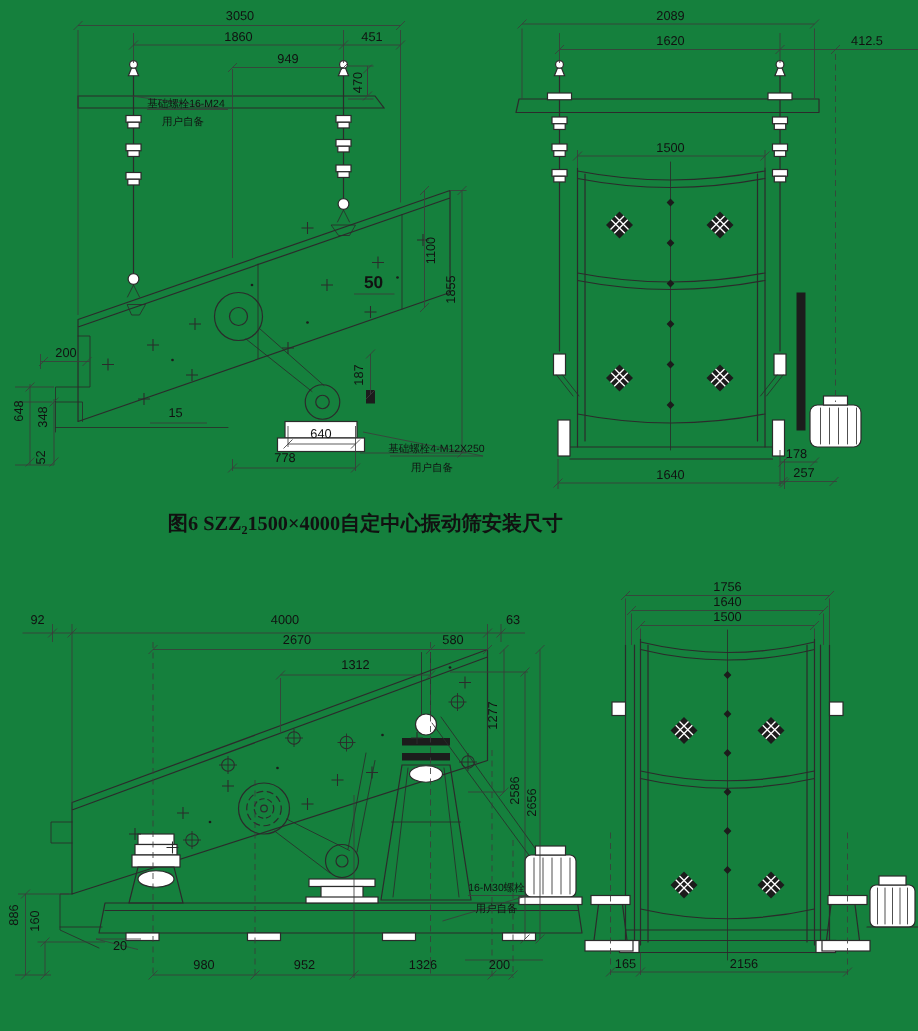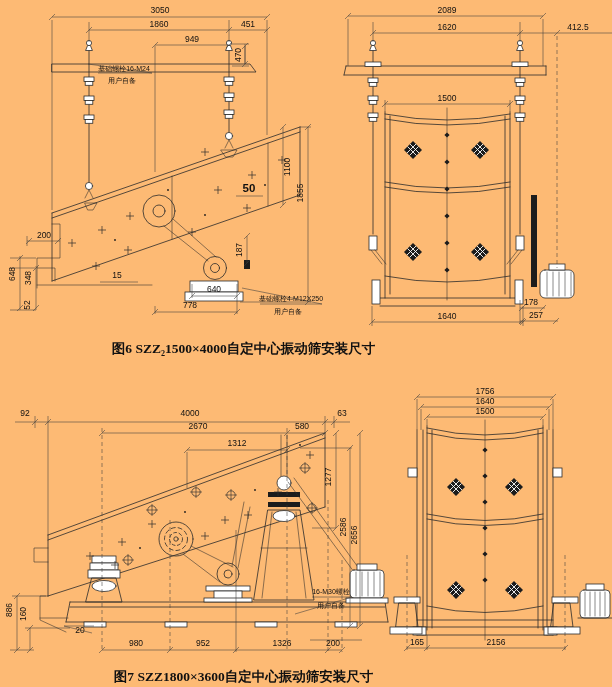--- a/index.html
+++ b/index.html
@@ -1,16 +1,16 @@
 <!DOCTYPE html>
 <html><head>
 <meta charset="utf-8">
 <style>
   html,body{margin:0;padding:0;background:#fff;}
-  #page{position:relative;width:612px;height:687px;background:#fdba74;overflow:hidden;
+  #page{position:relative;width:612px;height:687px;background:#15803d;overflow:hidden;
         font-family:"Liberation Sans",sans-serif;}
   svg{position:absolute;left:0;top:0;}
   .ln{stroke:#2b2b2b;stroke-width:.8;fill:none;stroke-linecap:round;}
   .lt{stroke:#2b2b2b;stroke-width:.55;fill:none;}
   .dm{stroke:#3c3c3c;stroke-width:.55;fill:none;}
   .dsh{stroke-dasharray:4 3;}
   .fd{fill:#1c1c1c;stroke:none;}
   .wf{fill:#fff;stroke:#2b2b2b;stroke-width:.8;}
   text{fill:#111;stroke:none;font-family:"Liberation Sans",sans-serif;}
   .dt{font-size:8.5px;text-anchor:middle;}
@@ -413,14 +413,13 @@
       <text class="dt" x="485" y="394">1756</text>
       <text class="dt" x="485" y="404">1640</text>
       <text class="dt" x="485" y="414">1500</text>
       <text class="dt" x="417" y="645">165</text>
       <text class="dt" x="496" y="645">2156</text>
     </g>
   </g>
 </svg>
 
 <div class="cap" style="top:340px">图6 SZZ₂1500×4000自定中心振动筛安装尺寸</div>
-<div class="cap" style="top:668px">图7 SZZ1800×3600自定中心振动筛安装尺寸</div>
 </div>
 
 </body></html>

